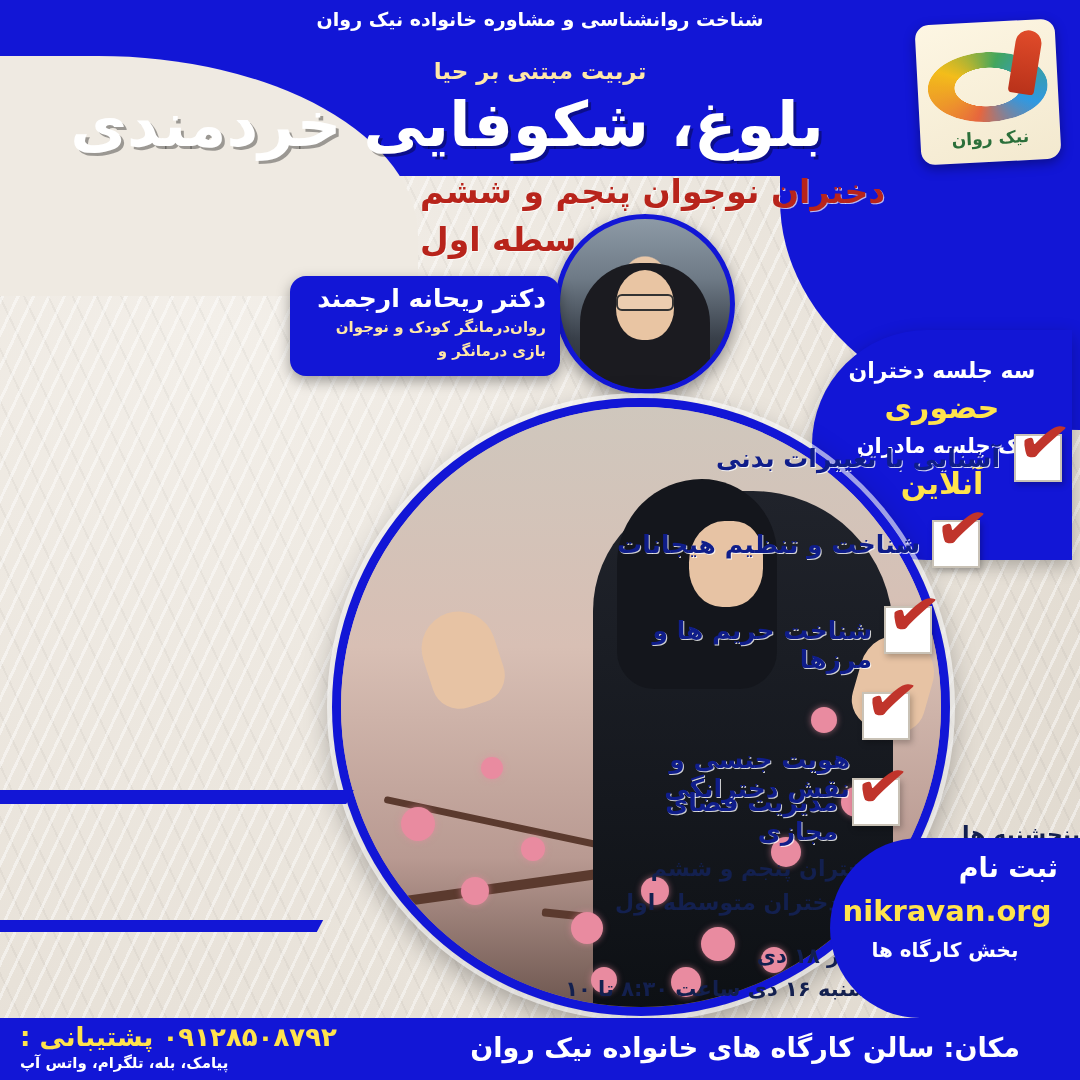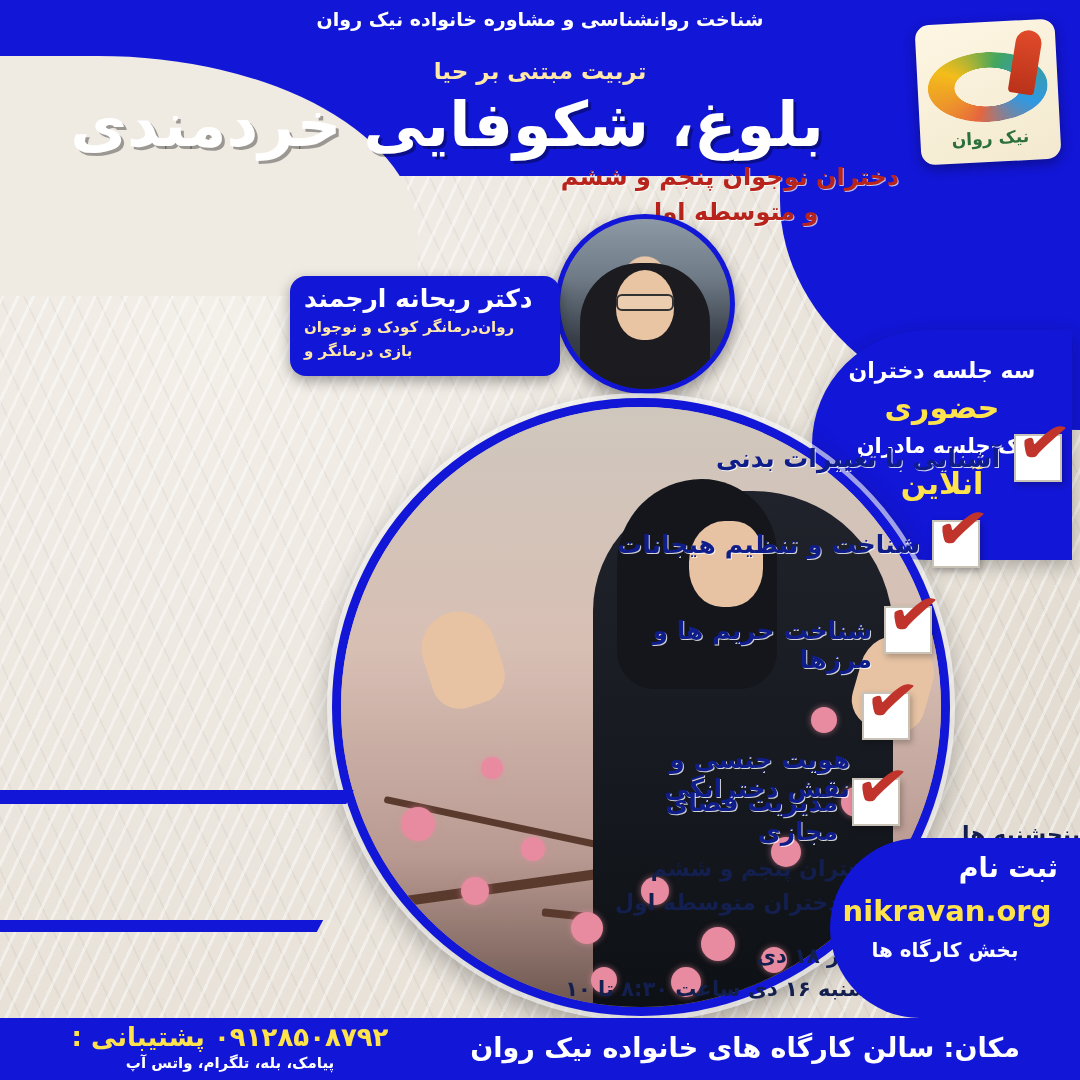--- a/index.html
+++ b/index.html
@@ -71,22 +71,22 @@
     background:linear-gradient(180deg,#e04b2a,#b9321a);
     border-radius:13px 13px 4px 4px;transform:rotate(12deg);
   }
   .logo .word{
     position:absolute;left:0;right:0;bottom:14px;text-align:center;
     color:#2b6f3a;font-size:17px;font-weight:bold;
   }
 
   
   .audience{
-    position:absolute;top:160px;right:40px;width:620px;text-align:center;
-    color:#b8241b;font-size:24px;font-weight:bold;line-height:1.45;
+    position:absolute;top:168px;right:40px;width:620px;text-align:left;
+    color:#b8241b;font-size:33px;font-weight:bold;line-height:1.45;
     text-shadow:1px 1px 0 rgba(255,255,255,.7);
   }
 
   
   .presenter-photo{
     position:absolute;top:214px;right:345px;width:170px;height:170px;border-radius:50%;
     background:
       radial-gradient(circle at 50% 34%, #e8c7a8 0 14%, rgba(0,0,0,0) 15%),
       linear-gradient(180deg,#8d9aa6 0%,#6e7a86 35%,#39404a 70%,#262b33 100%);
     border:5px solid #1216d6;box-shadow:0 6px 16px rgba(0,0,0,.4);
@@ -103,21 +103,21 @@
   .presenter-photo .glasses{
     position:absolute;left:50%;top:44%;transform:translateX(-50%);
     width:54px;height:13px;border:2px solid #333;border-radius:6px;
     background:rgba(255,255,255,.15);
   }
 
   
   .presenter-badge{
     position:absolute;top:276px;right:520px;width:270px;height:100px;
     background:#1216d6;border-radius:16px;box-shadow:0 5px 14px rgba(0,0,0,.35);
-    padding:8px 14px 0 14px;box-sizing:border-box;text-align:left;
+    padding:8px 14px 0 14px;box-sizing:border-box;text-align:right;
   }
   .presenter-badge .name{color:#ffffff;font-size:25px;font-weight:bold;}
   .presenter-badge .role{color:#ffe8a8;font-size:15px;font-weight:bold;line-height:1.35;margin-top:4px;}
 
   
   .side-blob{
     position:absolute;top:330px;right:8px;width:260px;height:230px;
     background:#1216d6;border-radius:140px 0 0 140px;
     box-shadow:0 6px 18px rgba(0,0,0,.25);
   }
@@ -187,21 +187,21 @@
   .sched .line{padding-left:6px;}
 
   
   .bottombar{
     position:absolute;left:0;bottom:0;width:1080px;height:62px;background:#1216d6;
   }
   .bottombar .place{
     position:absolute;right:60px;top:14px;color:#ffffff;font-size:27px;font-weight:bold;
   }
   .support{
-    position:absolute;right:640px;bottom:8px;width:420px;text-align:center;margin-top:18px;
+    position:absolute;right:640px;bottom:8px;width:420px;text-align:left;margin-top:18px;
   }
   .support .phone{color:#ffe34d;font-size:26px;font-weight:bold;direction:rtl;}
   .support .chans{color:#ffffff;font-size:15px;font-weight:bold;margin-top:2px;}
 
   
   .reg-blob{
     position:absolute;right:0;bottom:62px;width:250px;height:180px;background:#1216d6;
     border-radius:130px 0 0 130px;
   }
   .reg-blob .r1{position:absolute;top:14px;left:0;right:22px;text-align:right;color:#ffffff;font-size:27px;font-weight:bold;}

